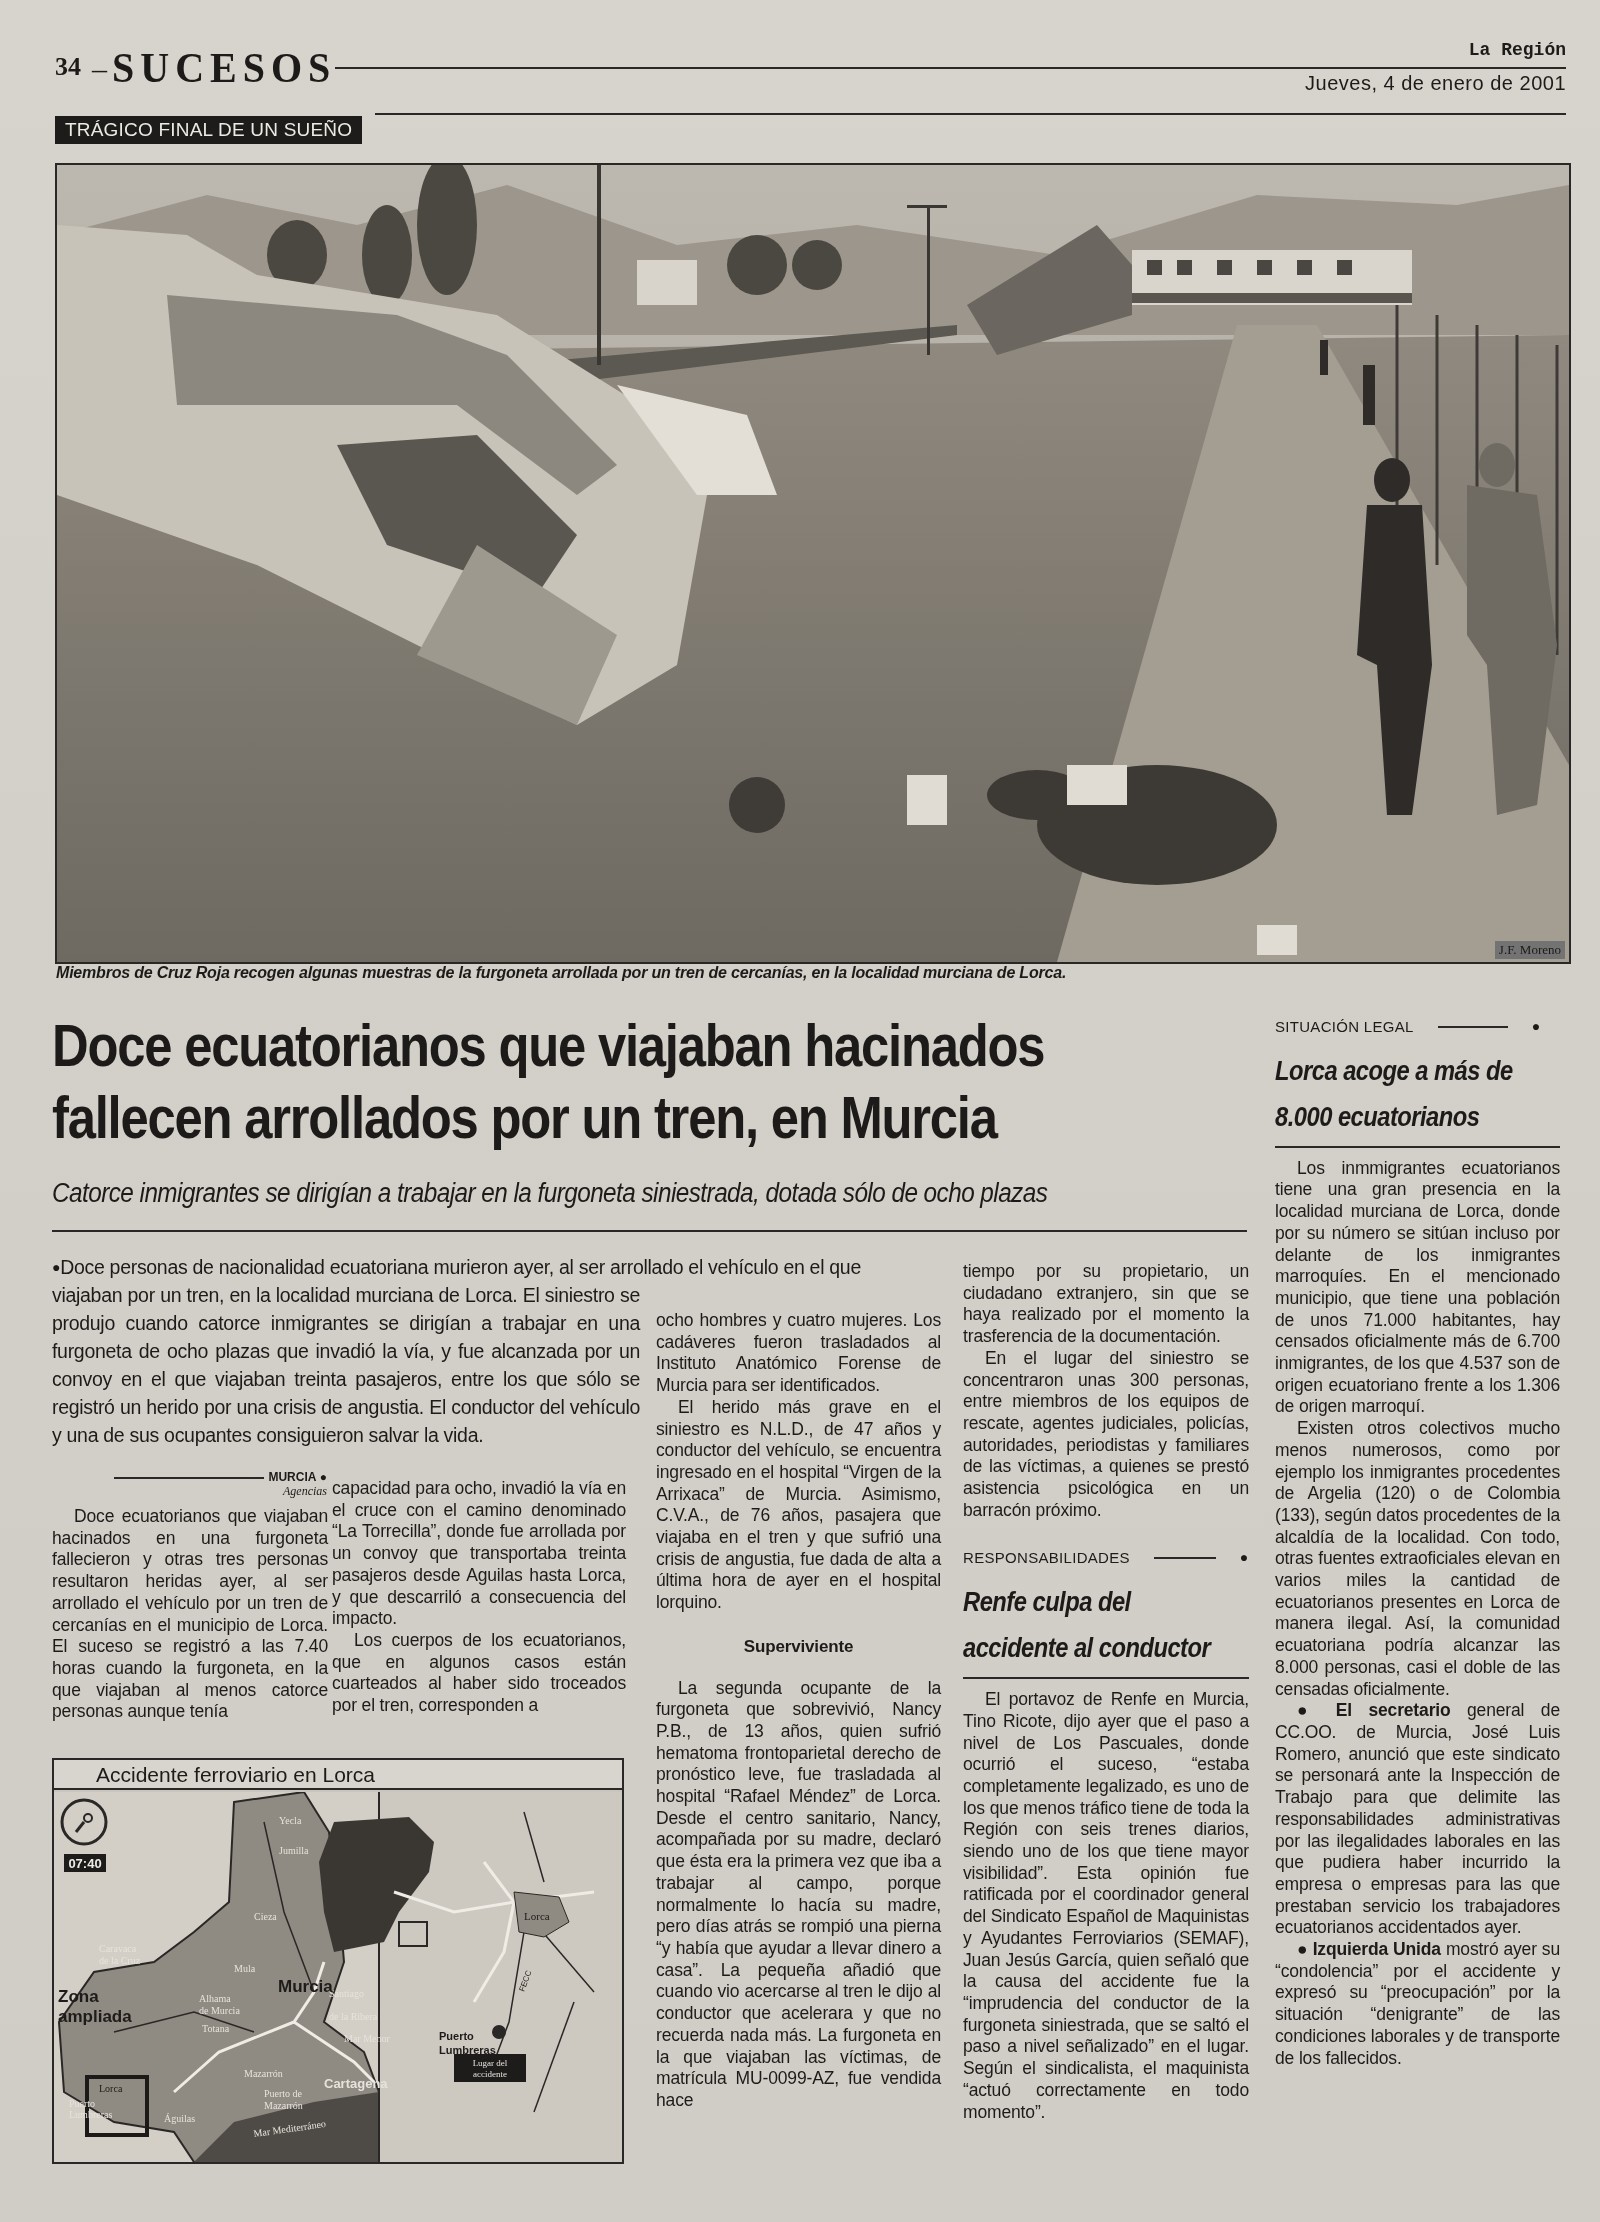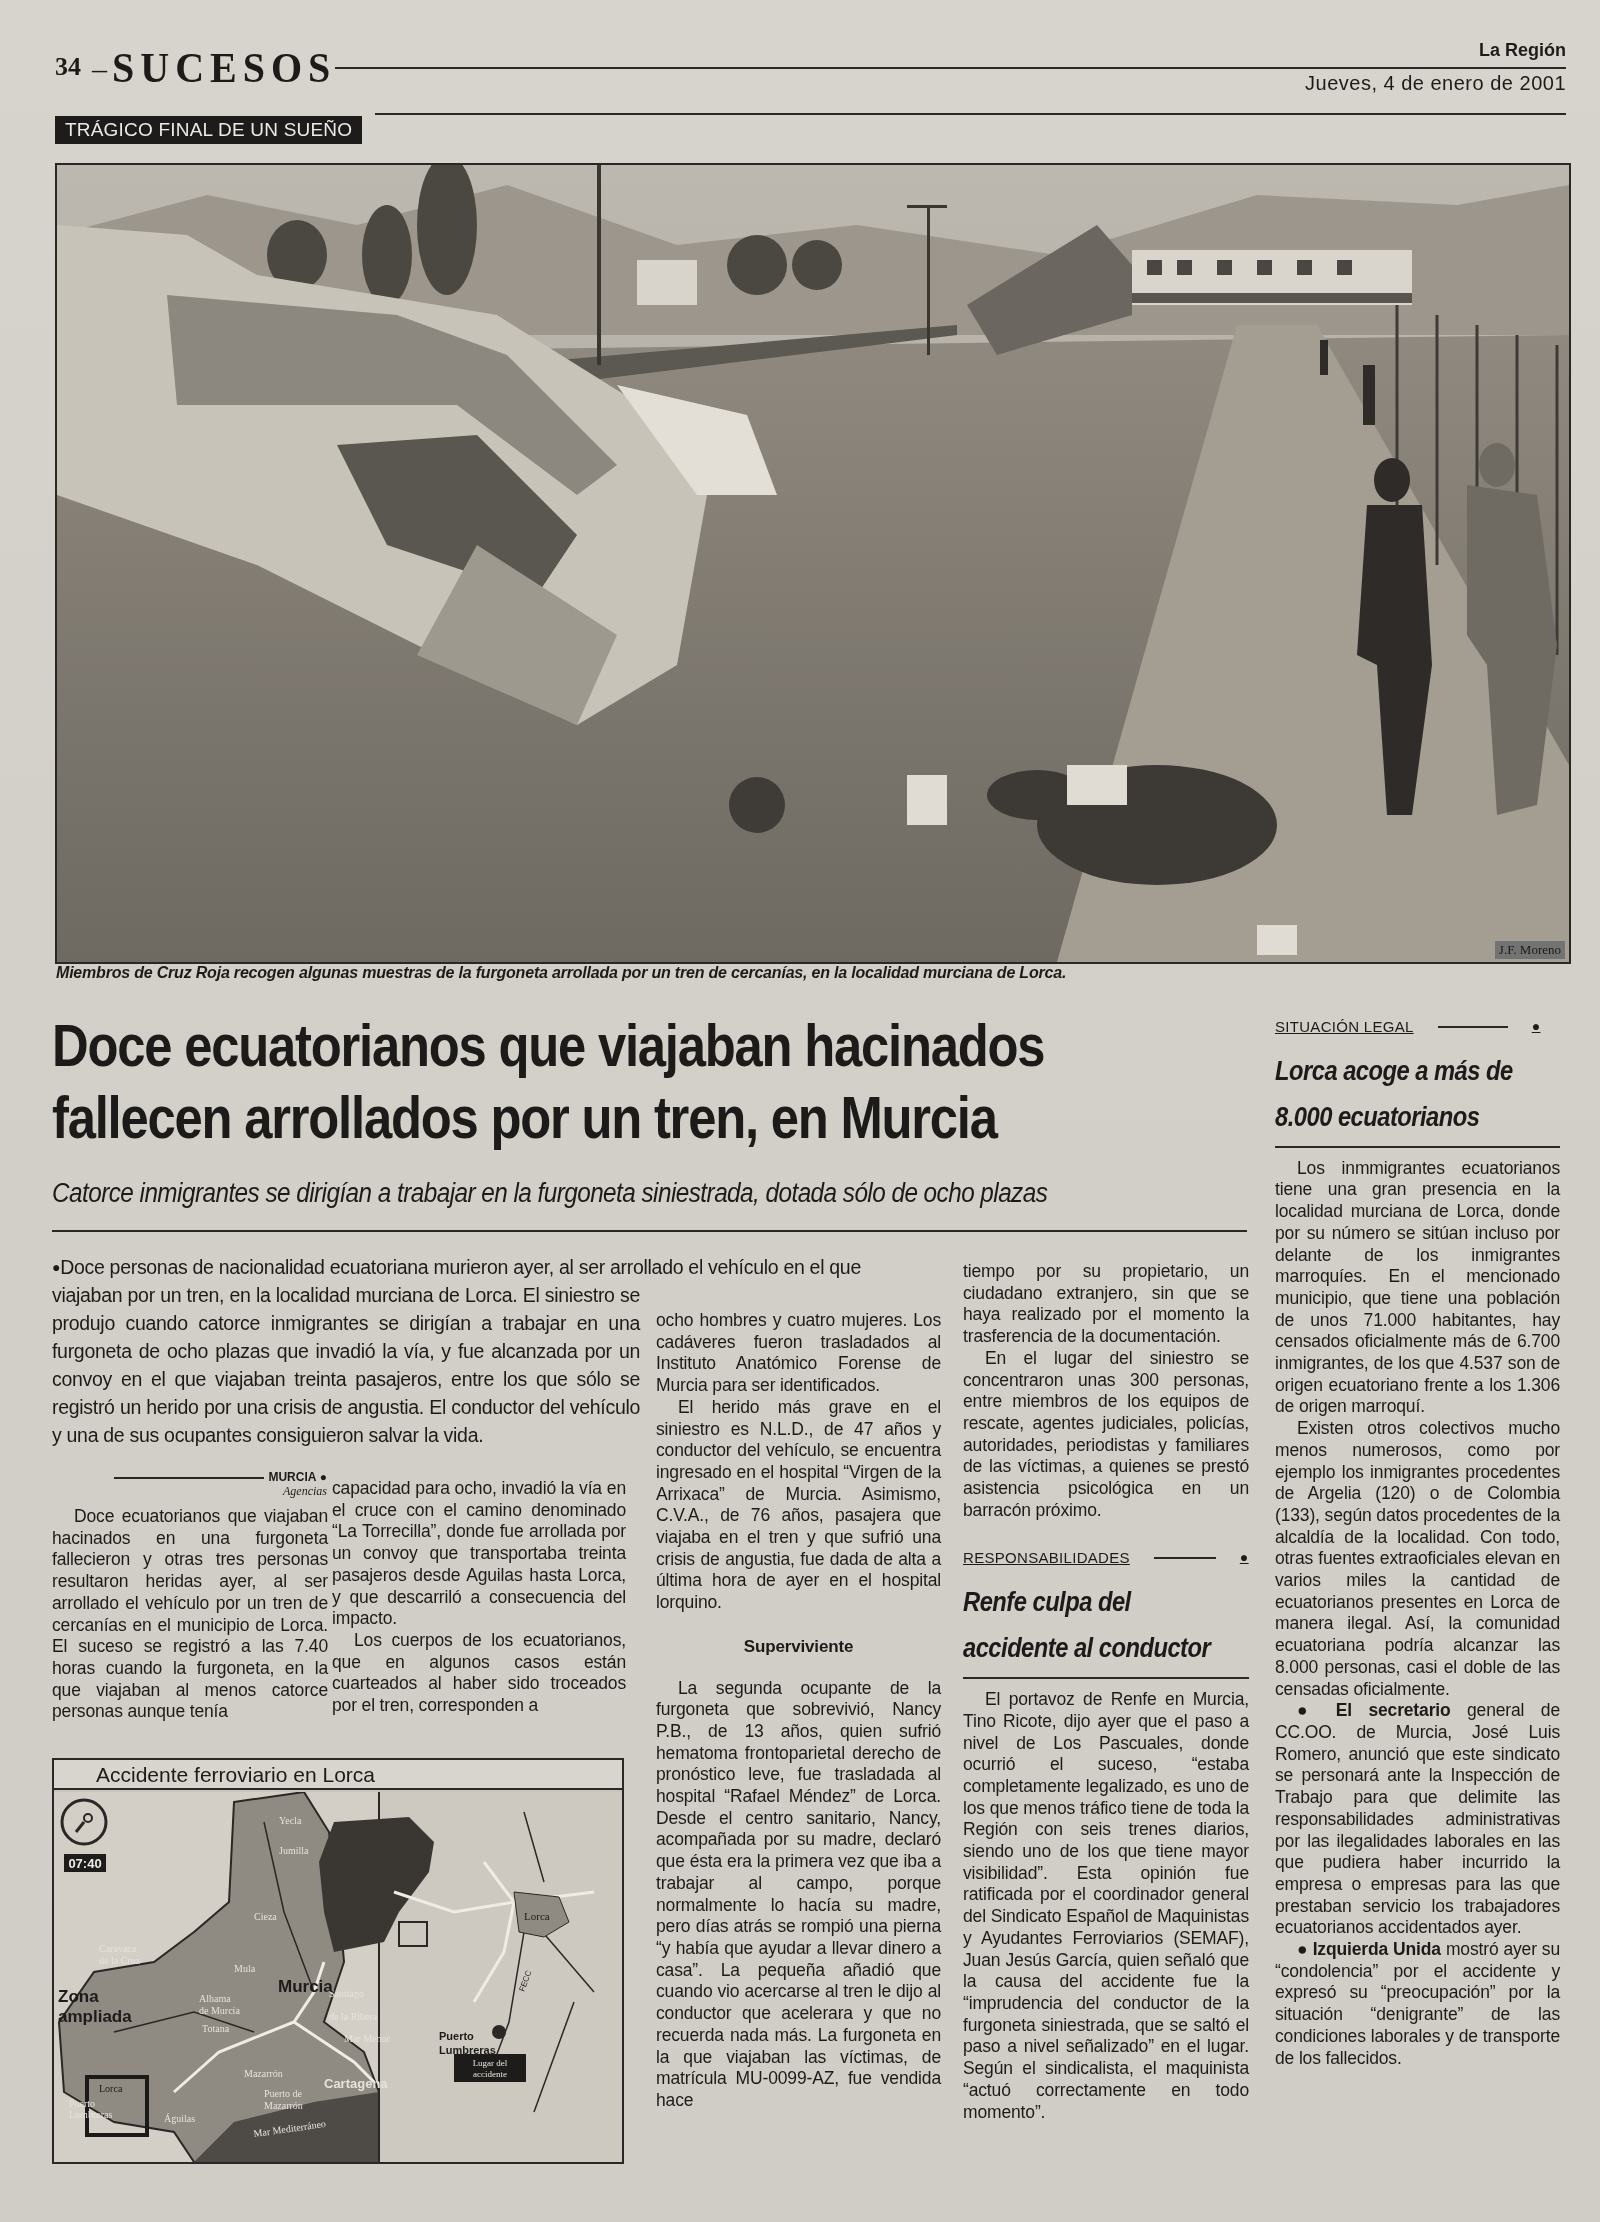--- a/index.html
+++ b/index.html
@@ -5,21 +5,21 @@
   html,body{margin:0;padding:0;}
   body{width:1600px;height:2222px;background:#d6d3cc;position:relative;overflow:hidden;
        font-family:"Liberation Sans",sans-serif;color:#1d1b19;}
   .page{position:absolute;left:0;top:0;width:1600px;height:2222px;
         background:linear-gradient(180deg,#d7d4cd 0%,#d3d0c9 40%,#d0cdc6 100%);}
   
   .hdr-num{position:absolute;left:55px;top:52px;font-family:"Liberation Serif",serif;font-weight:bold;font-size:26px;}
   .hdr-dash{position:absolute;left:92px;top:52px;font-family:"Liberation Serif",serif;font-size:30px;}
   .hdr-sec{position:absolute;left:112px;top:44px;font-family:"Liberation Serif",serif;font-weight:bold;font-size:40px;letter-spacing:6px;transform:scaleY(1.05);}
   .hdr-line1{position:absolute;left:335px;right:34px;top:67px;border-top:2px solid #2a2826;}
-  .hdr-pub{position:absolute;right:34px;top:40px;font-family:Liberation Sans, sans-serif;font-weight:bold;font-size:18px;}
+  .hdr-pub{position:absolute;right:34px;top:40px;font-family:Liberation Mono, monospace;font-weight:bold;font-size:18px;}
   .hdr-date{position:absolute;right:34px;top:72px;font-size:20px;letter-spacing:0.5px;}
   .hdr-line2{position:absolute;left:375px;right:34px;top:113px;border-top:2px solid #2a2826;}
   .kicker{position:absolute;left:55px;top:116px;background:#1e1c1a;color:#eceae4;font-size:19px;padding:3px 10px;letter-spacing:0.2px;}
   
   .photo{position:absolute;left:55px;top:163px;width:1512px;height:797px;border:2px solid #2a2826;overflow:hidden;background:#8a857c;}
   .photo svg{width:100%;height:100%;display:block;}
   .credit{position:absolute;right:4px;bottom:3px;background:#737373;font-family:"Liberation Serif",serif;font-size:13px;padding:1px 4px;}
   .caption{position:absolute;left:56px;top:964px;font-family:"Liberation Sans",sans-serif;font-style:italic;font-weight:bold;font-size:16px;letter-spacing:-0.2px;}
   
   .headline{position:absolute;left:52px;top:1010px;width:1200px;font-family:"Liberation Sans",sans-serif;font-weight:bold;font-size:59px;line-height:72px;letter-spacing:-1.4px;transform:scaleX(0.86);transform-origin:left top;}
@@ -34,21 +34,21 @@
   .dateline b{font-size:12px;}
   .dateline i{font-family:"Liberation Serif",serif;margin-left:24px;}
   .col{position:absolute;font-size:17.5px;line-height:21.7px;text-align:justify;letter-spacing:-0.15px;hyphens:manual;}
   .col p{margin:0;text-indent:22px;}
   .col p.noind{text-indent:0;}
   .col1{left:52px;top:1506px;width:276px;}
   .col2{left:332px;top:1478px;width:294px;}
   .col3{left:656px;top:1310px;width:285px;}
   .col4{left:963px;top:1261px;width:286px;}
   .subtitle{font-weight:bold;text-align:center;font-size:17px;margin:22px 0 20px 0;}
-  .section-tag{font-size:15px;letter-spacing:0.3px;display:flex;align-items:center;gap:24px;text-decoration:underline;}
+  .section-tag{font-size:15px;letter-spacing:0.3px;display:flex;align-items:center;gap:24px;}
   .section-tag .tagrule{flex:1;border-top:2px solid #2a2826;max-width:62px;}
   .section-tag .dot{font-size:14px;}
   .side-title{font-style:italic;font-weight:bold;font-size:27px;line-height:46px;letter-spacing:-0.6px;transform:scaleX(0.88);transform-origin:left top;white-space:nowrap;}
   .side-rule{border-top:2px solid #2a2826;margin:6px 0 10px 0;}
   .col5{left:1275px;top:1016px;width:285px;}
   .col5 .bold{font-weight:bold;}
   
   .map{position:absolute;left:52px;top:1758px;width:568px;height:402px;border:2px solid #2a2826;background:#c9c5bd;overflow:hidden;}
   .map-title{position:absolute;left:0;top:0;width:568px;height:30px;border-bottom:2px solid #2a2826;font-size:21px;line-height:30px;padding-left:42px;box-sizing:border-box;background:#d8d5ce;}
   .map svg{position:absolute;left:0;top:32px;}

